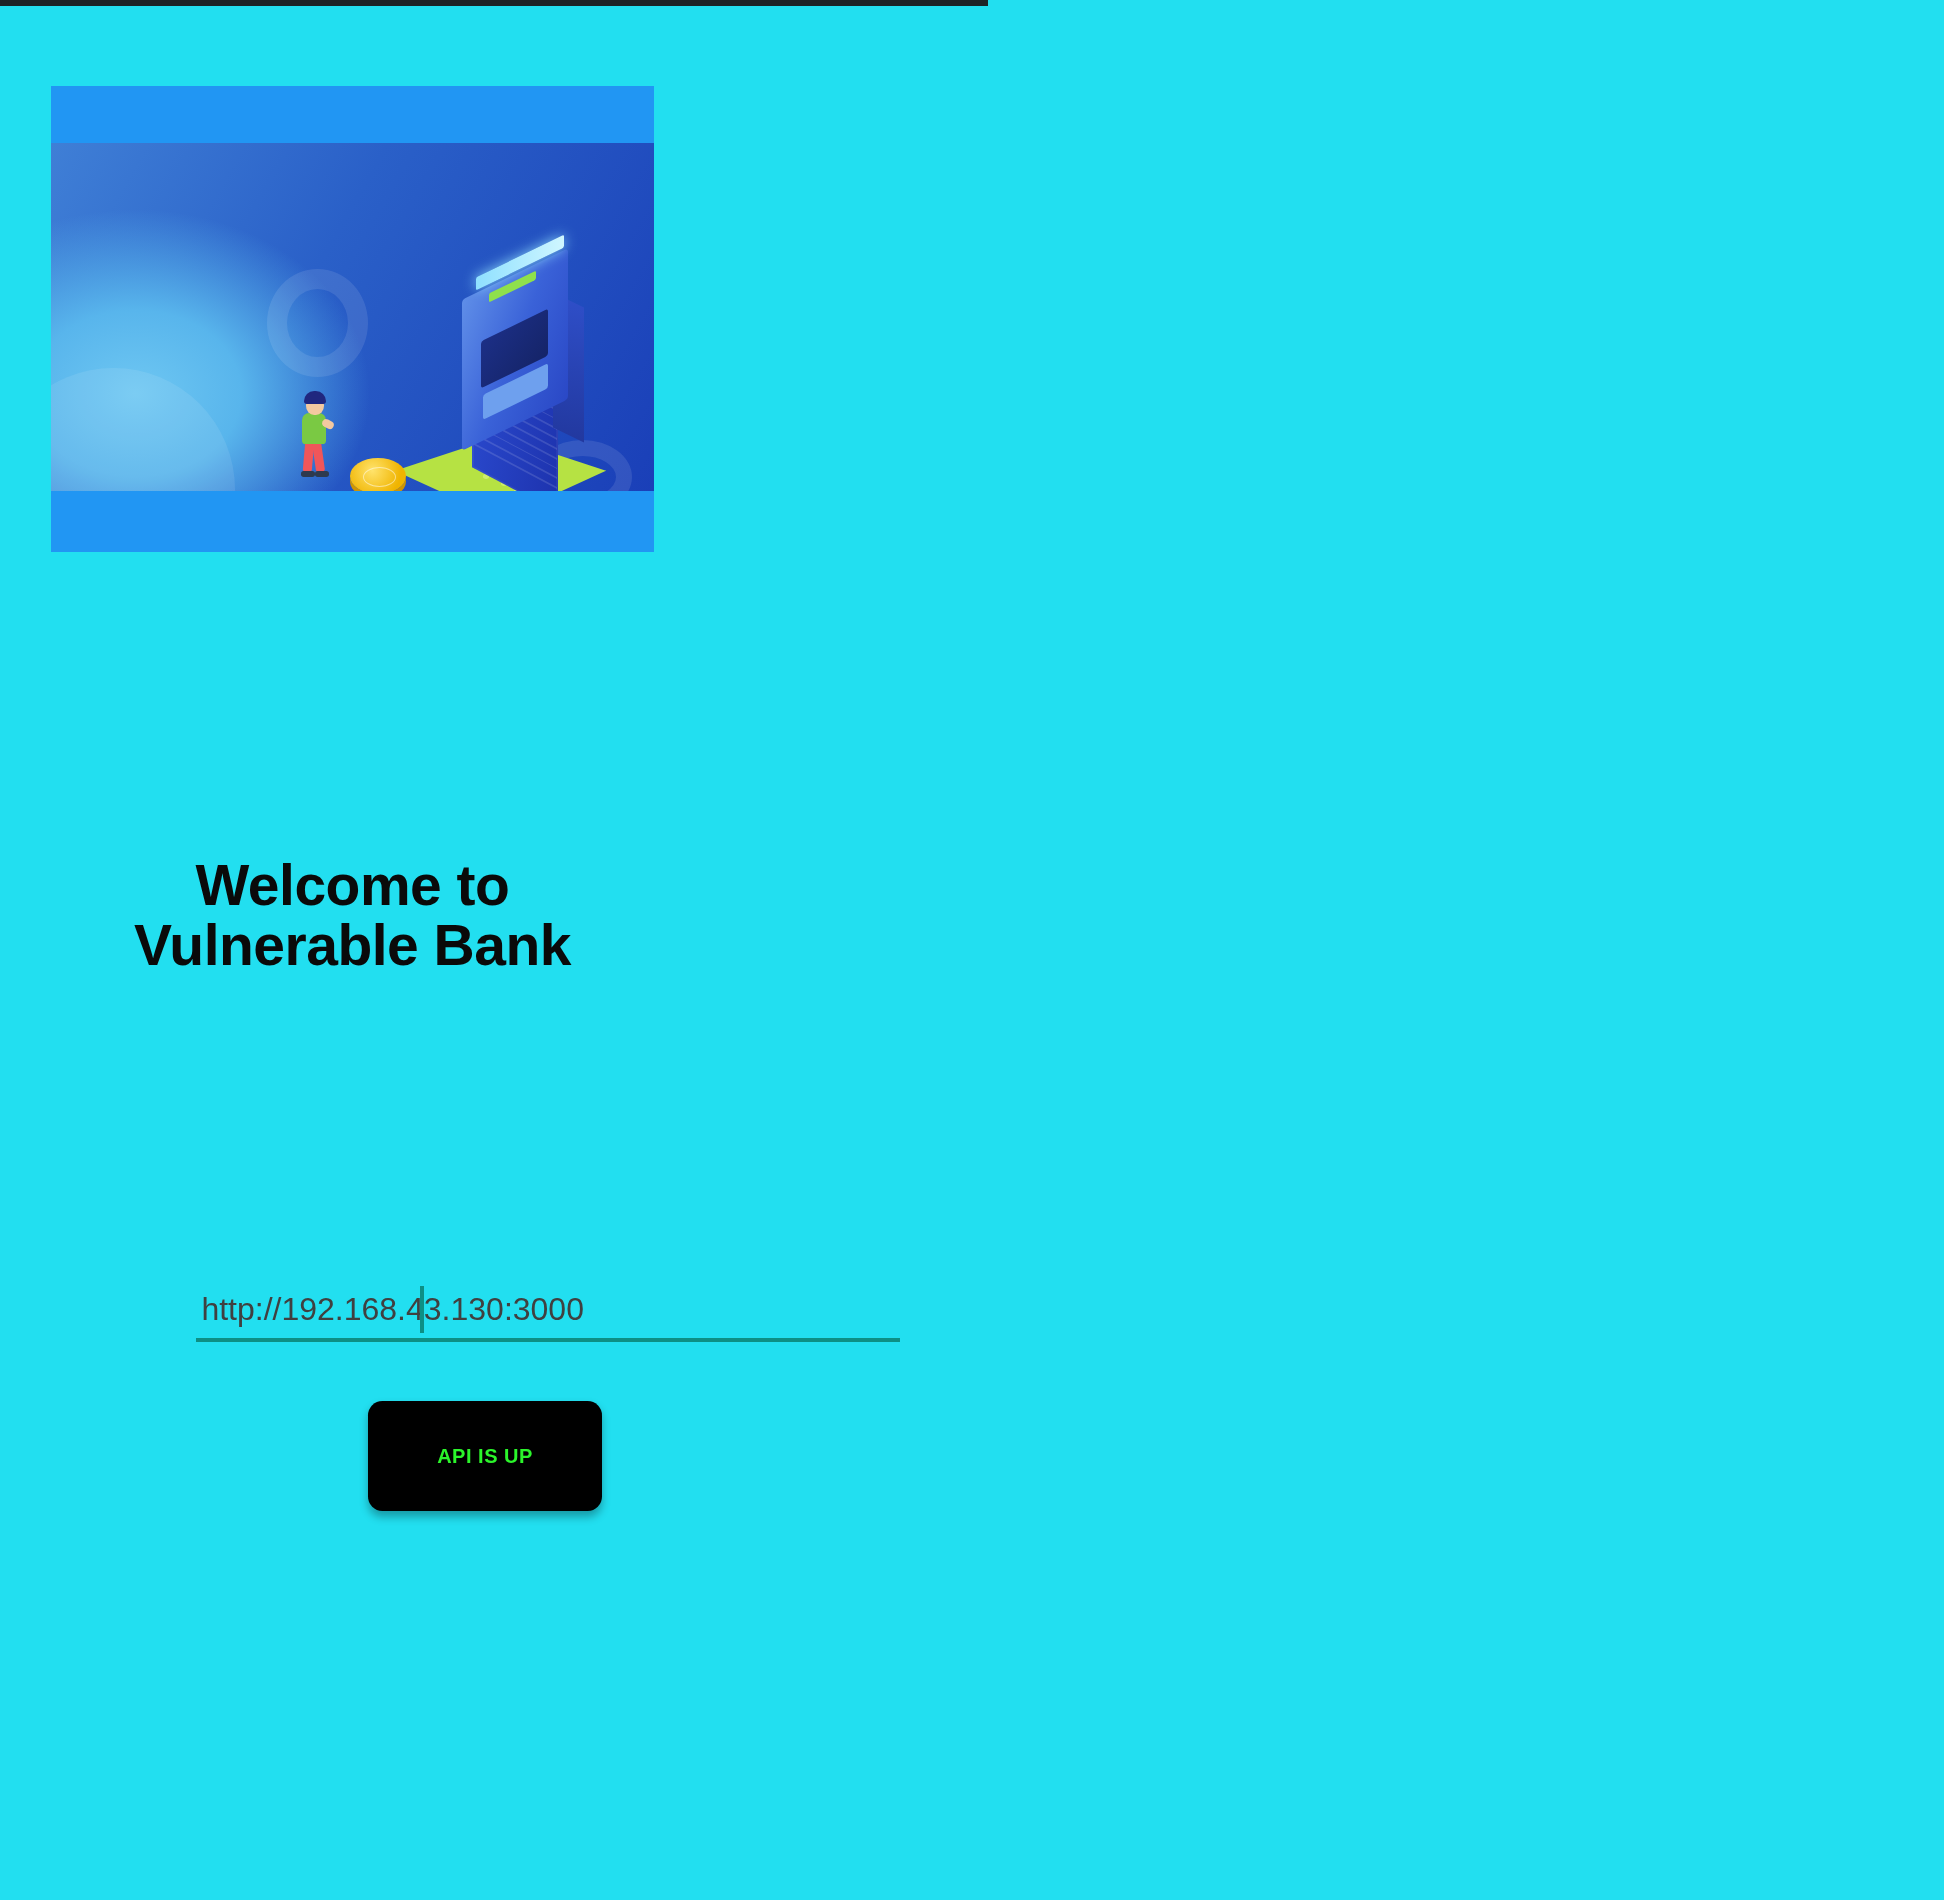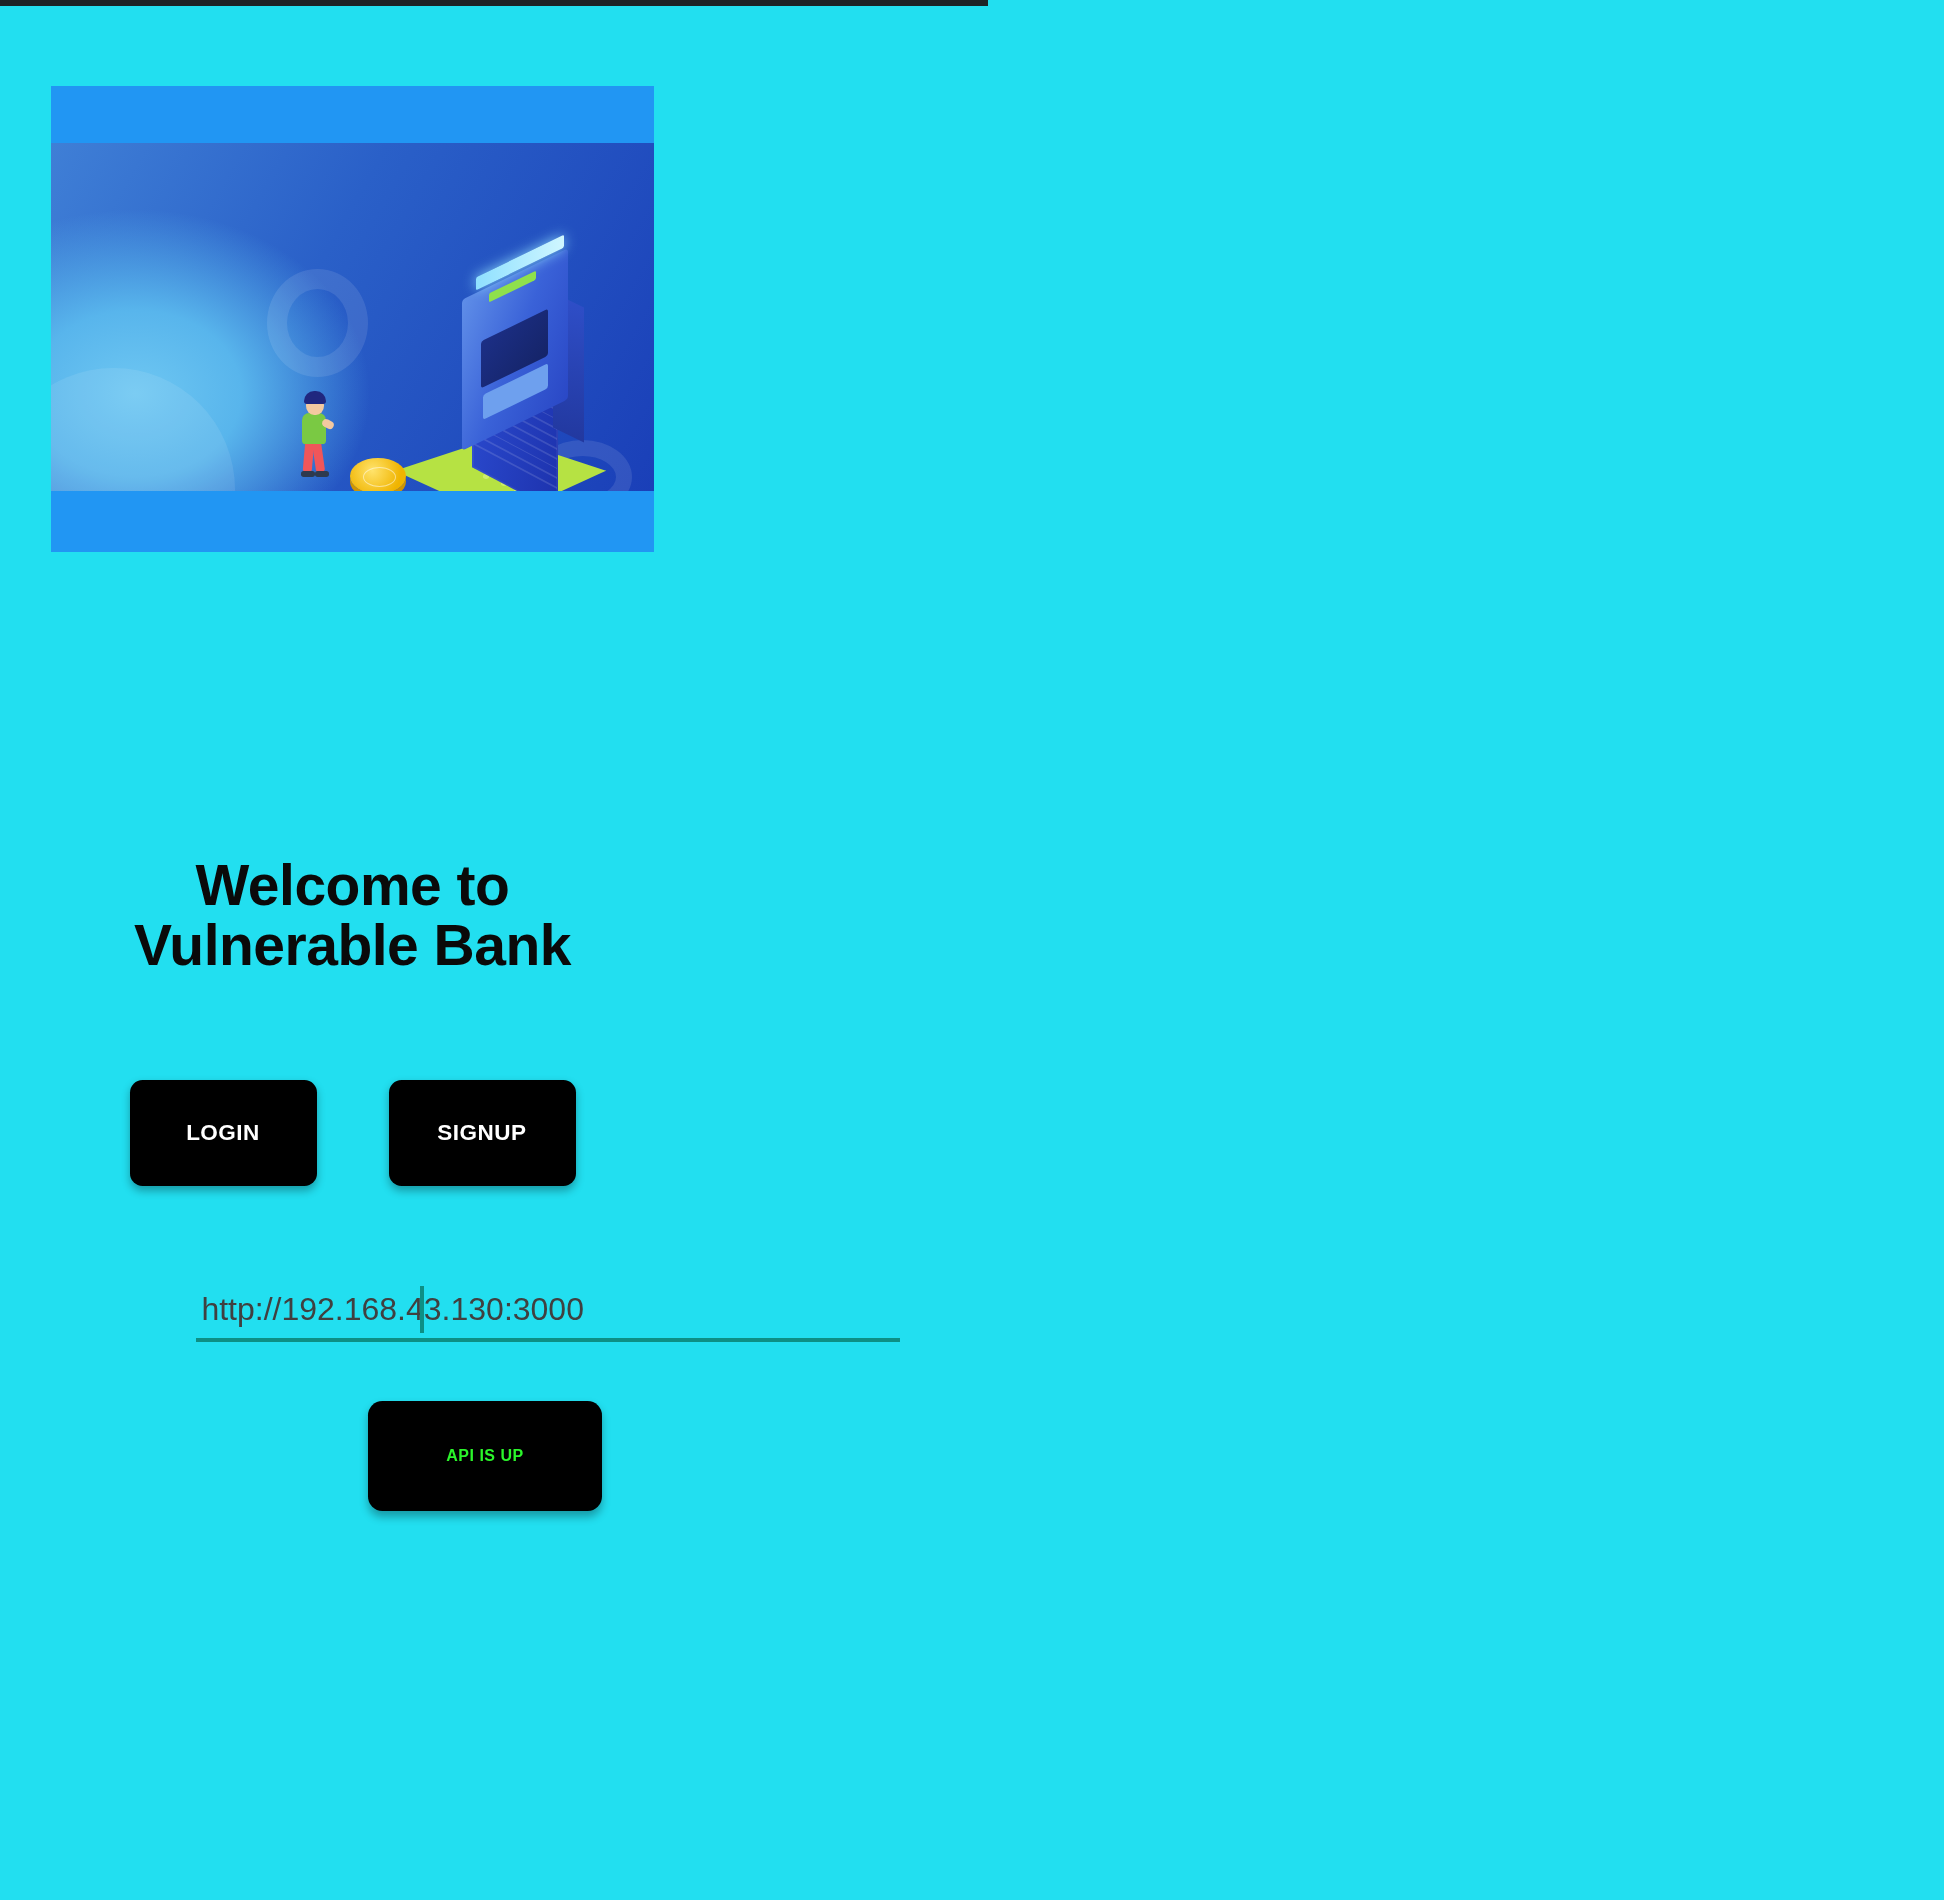--- a/index.html
+++ b/index.html
@@ -220,21 +220,21 @@
   }
 
   #btn-api-status {
     position: absolute;
     left: 368px; top: 1401px;
     width: 234px; height: 110px;
     background: #000;
     color: #2bf52b;
     border: none;
     border-radius: 14.4px;
-    font-size: 16px;
+    font-size: 20px;
     font-weight: 700;
     letter-spacing: 0.5px;
     cursor: pointer;
     box-shadow: 0 5.4px 9px rgba(0,0,0,.3);
     font-family: "Liberation Sans", sans-serif;
   }
 
   
   .right-panel {
     position: relative;
@@ -307,24 +307,20 @@
           
           
           
         </div>
       </div>
       <div class="banner-bot-bar"></div>
     </div>
 
     <h1 class="welcome">Welcome to Vulnerable Bank</h1>
 
-    <div class="auth-buttons">
-      <button id="btn-login" class="btn-dark">LOGIN</button>
-      <button id="btn-signup" class="btn-dark">SIGNUP</button>
-    </div>
 
     <div class="url-field">
       <input class="url-input" type="text" value="http://192.168.43.130:3000" style="">
     </div>
     <div class="caret"></div>
 
     <button id="btn-api-status">API IS UP</button>
   </div>
 
   <div class="right-panel">

